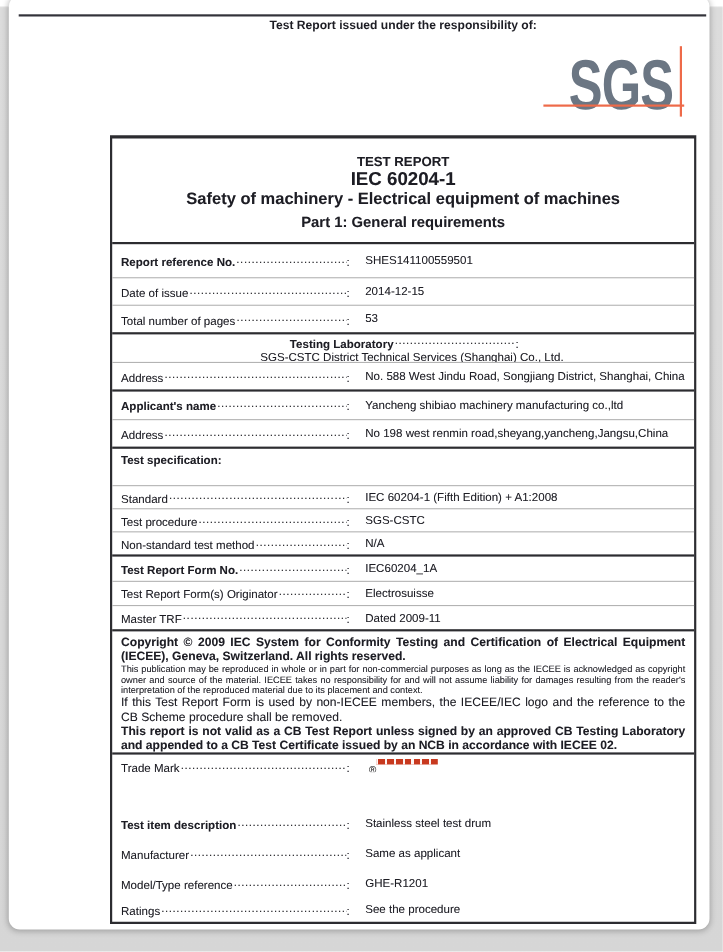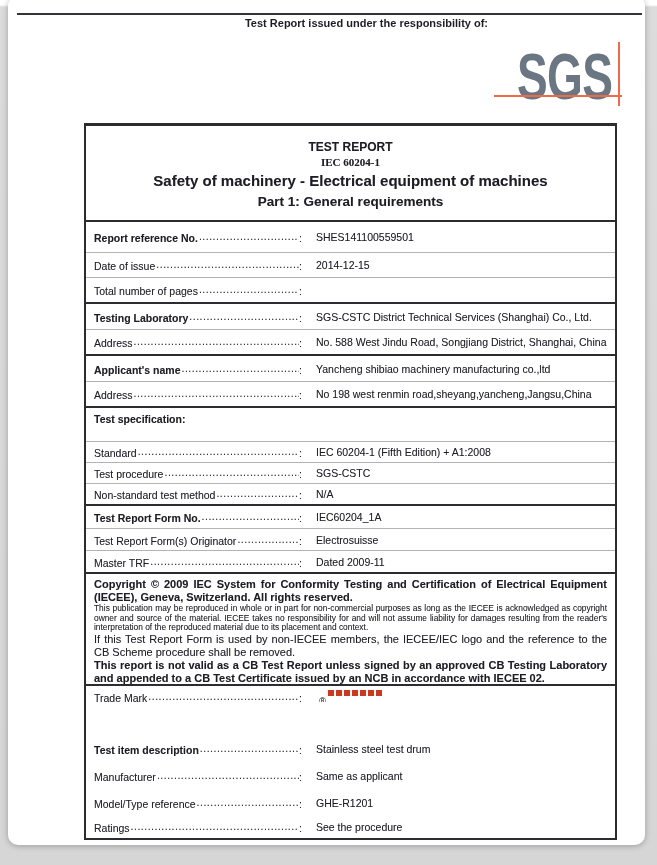--- a/index.html
+++ b/index.html
@@ -22,28 +22,28 @@
   
   .sgs{position:absolute;left:486px;top:40px;width:142px;height:70px;}
   .sgs-text{
     position:absolute;right:24px;bottom:-3px;font-size:64px;line-height:64px;
     font-weight:bold;letter-spacing:-1px;transform:scaleX(0.72);transform-origin:right bottom;
   }
   .sgs-hline{position:absolute;left:0;bottom:9px;width:128px;height:2px;}
   .sgs-vline{position:absolute;left:124px;bottom:0;width:2px;height:64px;}
   
   .report-table{
-    position:absolute;left:76px;top:127px;width:533px;box-sizing:border-box;
+    position:absolute;left:92px;top:127px;width:533px;box-sizing:border-box;
     border:2px solid #2c2c30;border-top-width:3px;
     font-size:10.5px;
     text-shadow:0 0 0.5px rgba(25,25,35,0.30);
   }
   .title-block{height:94px;box-sizing:border-box;text-align:center;padding-top:13px;font-weight:bold;}
   .tl0{font-size:12px;line-height:16px;}
-  .tl1{font-size:11px;line-height:15px;font-family:Liberation Serif, serif;}
+  .tl1{font-size:17px;line-height:15px;}
   .tl2{font-size:15px;line-height:22px;}
   .tl3{font-size:13.5px;line-height:19px;}
   .section{border-top:2px solid #2c2c30;}
   .section.lined .row + .row{border-top:1px solid #b3b3b3;}
   .row{display:flex;align-items:center;box-sizing:border-box;padding:0 6px 0 8px;}
   .row.top-align{align-items:flex-start;padding-top:4px;}
   .labelcol{display:flex;align-items:baseline;width:208px;flex:0 0 auto;}
   .labeltext{white-space:nowrap;}
   .labeltext.bold{font-weight:bold;}
   .dots{flex:1 1 auto;min-width:0;overflow:hidden;position:relative;height:12px;}
@@ -106,24 +106,25 @@
               <span class="colon"></span>
             </span>
             <span class="value">2014-12-15</span>
           </div>
           <div class="row" style="height: 25px;">
             <span class="labelcol">
               <span class="labeltext">Total number of pages</span>
               <span class="dots"></span>
               <span class="colon"></span>
             </span>
-          </div>
-        </div>
-        <div class="section lined">
-          <div class="row" style="height: 25px;">
+            <span class="value">53</span>
+          </div>
+        </div>
+        <div class="section lined">
+          <div class="row" style="height: 25px; flex-direction: column;">
             <span class="labelcol">
               <span class="labeltext bold">Testing Laboratory</span>
               <span class="dots"></span>
               <span class="colon"></span>
             </span>
             <span class="value">SGS-CSTC District Technical Services (Shanghai) Co., Ltd.</span>
           </div>
           <div class="row" style="height: 25px;">
             <span class="labelcol">
               <span class="labeltext">Address</span>

